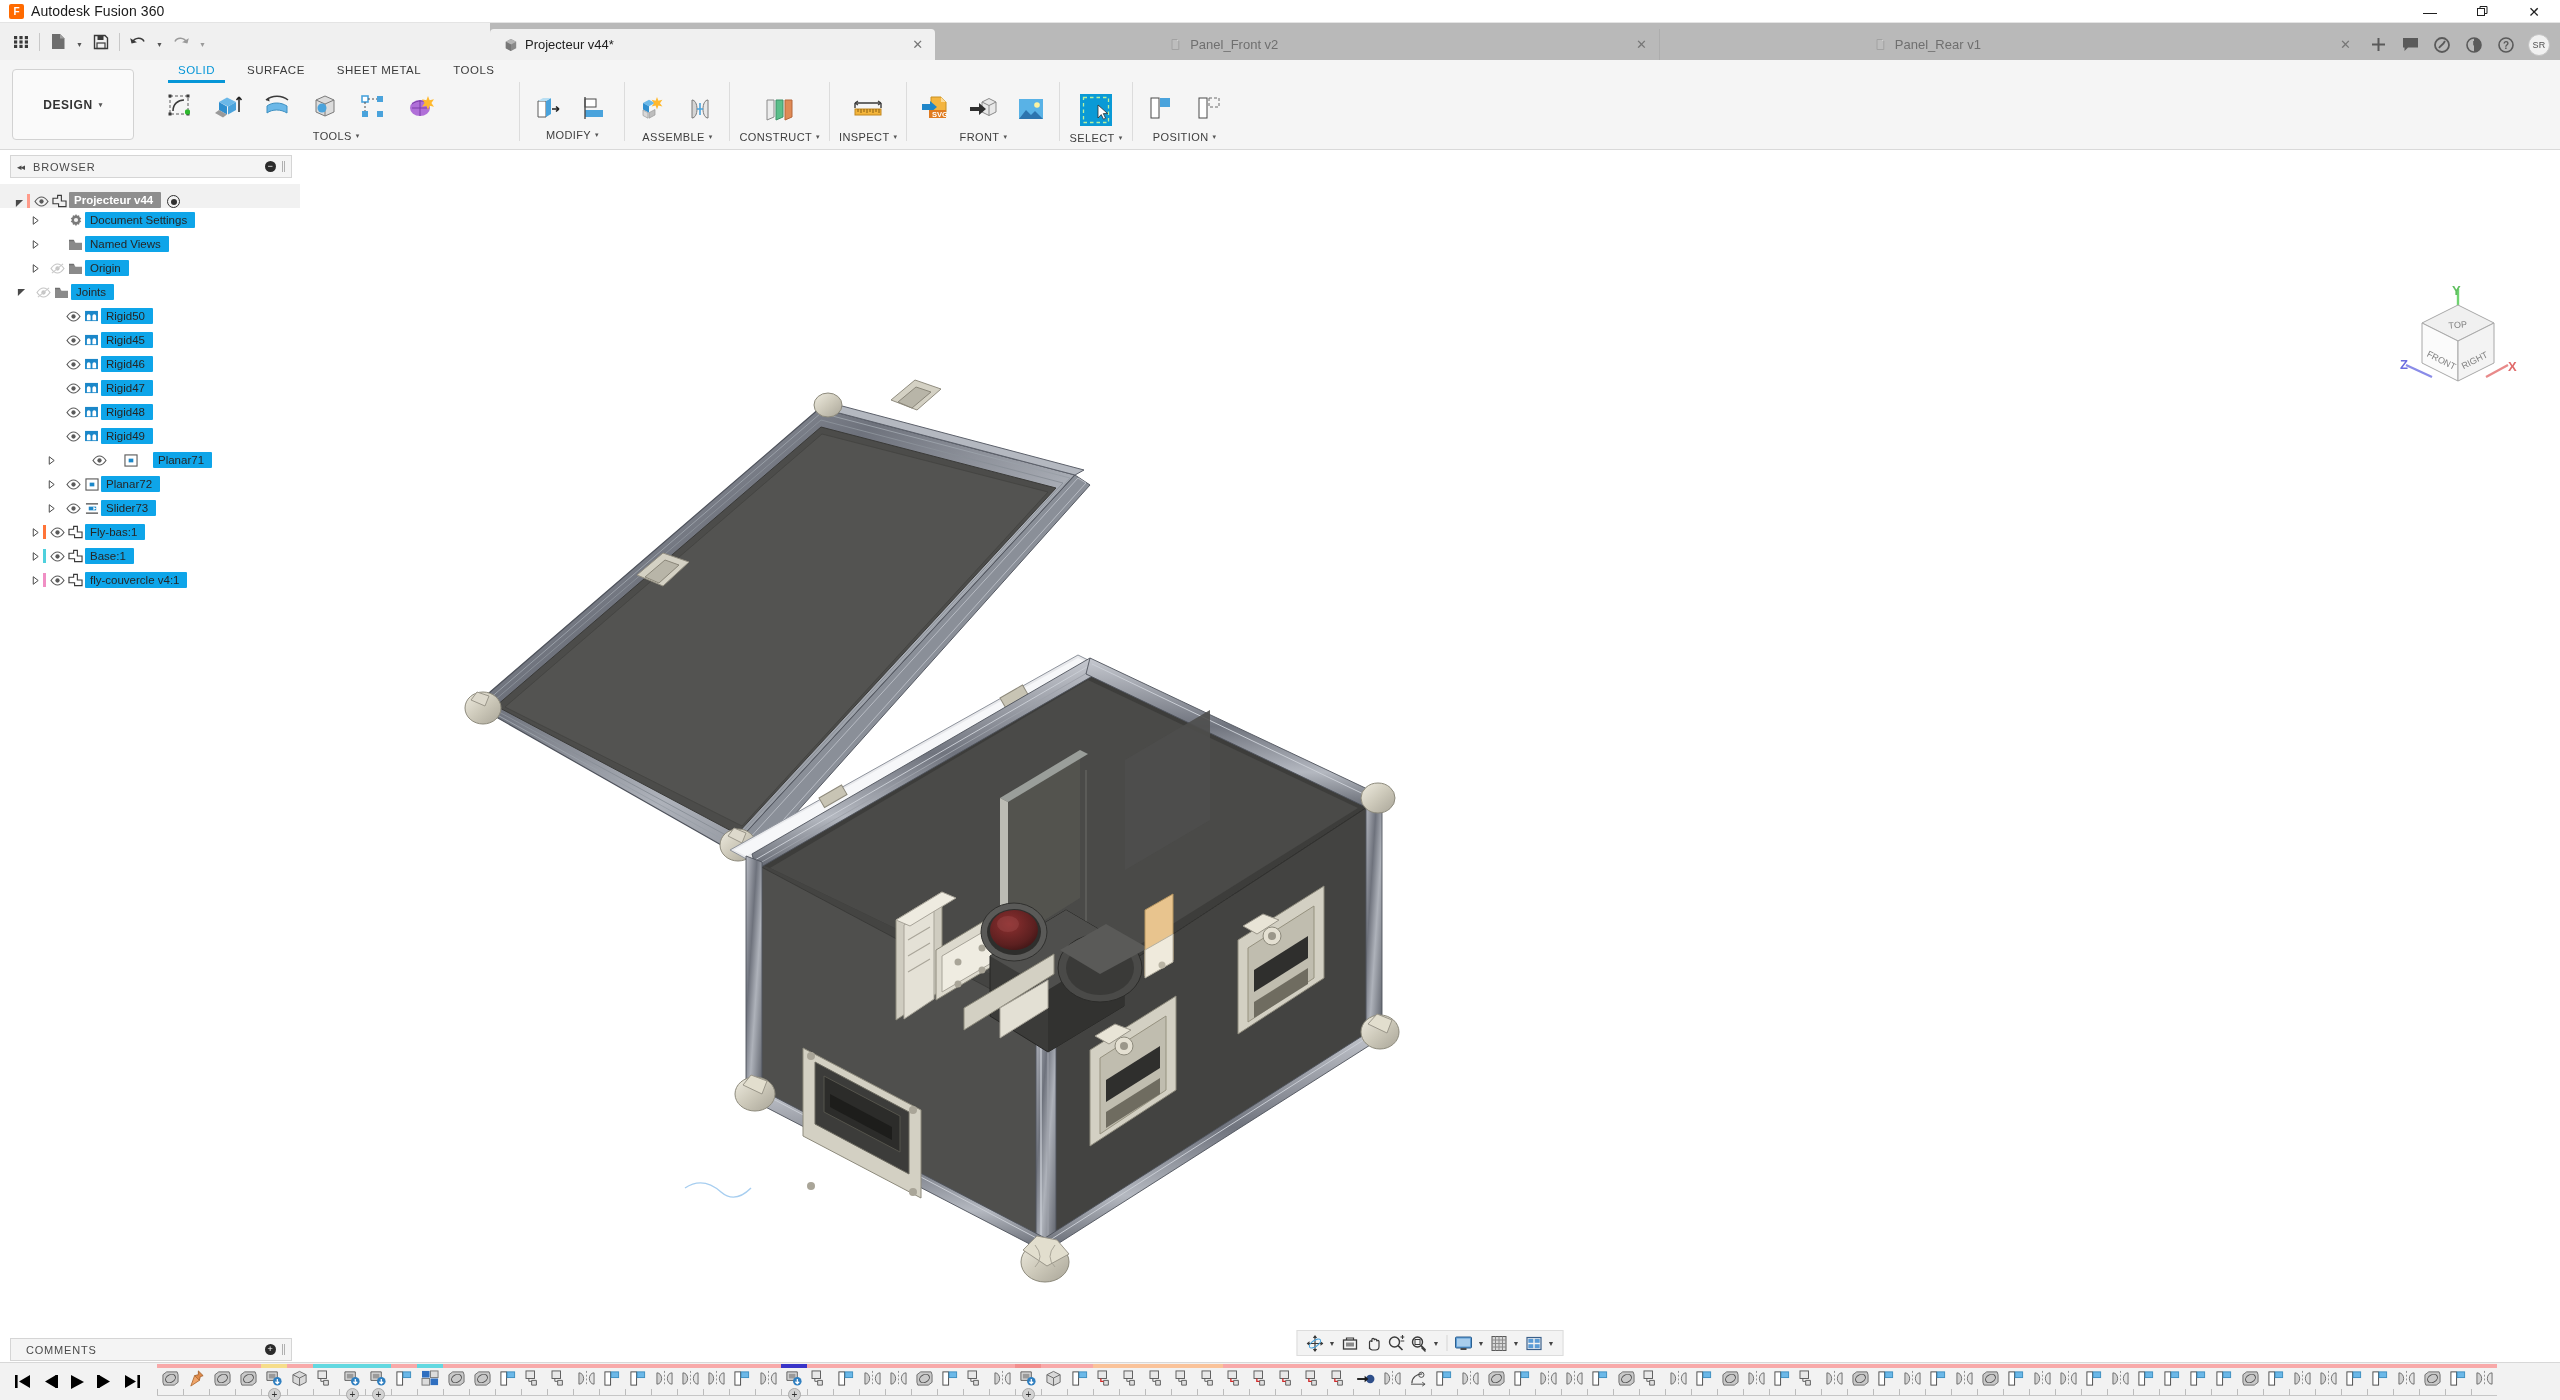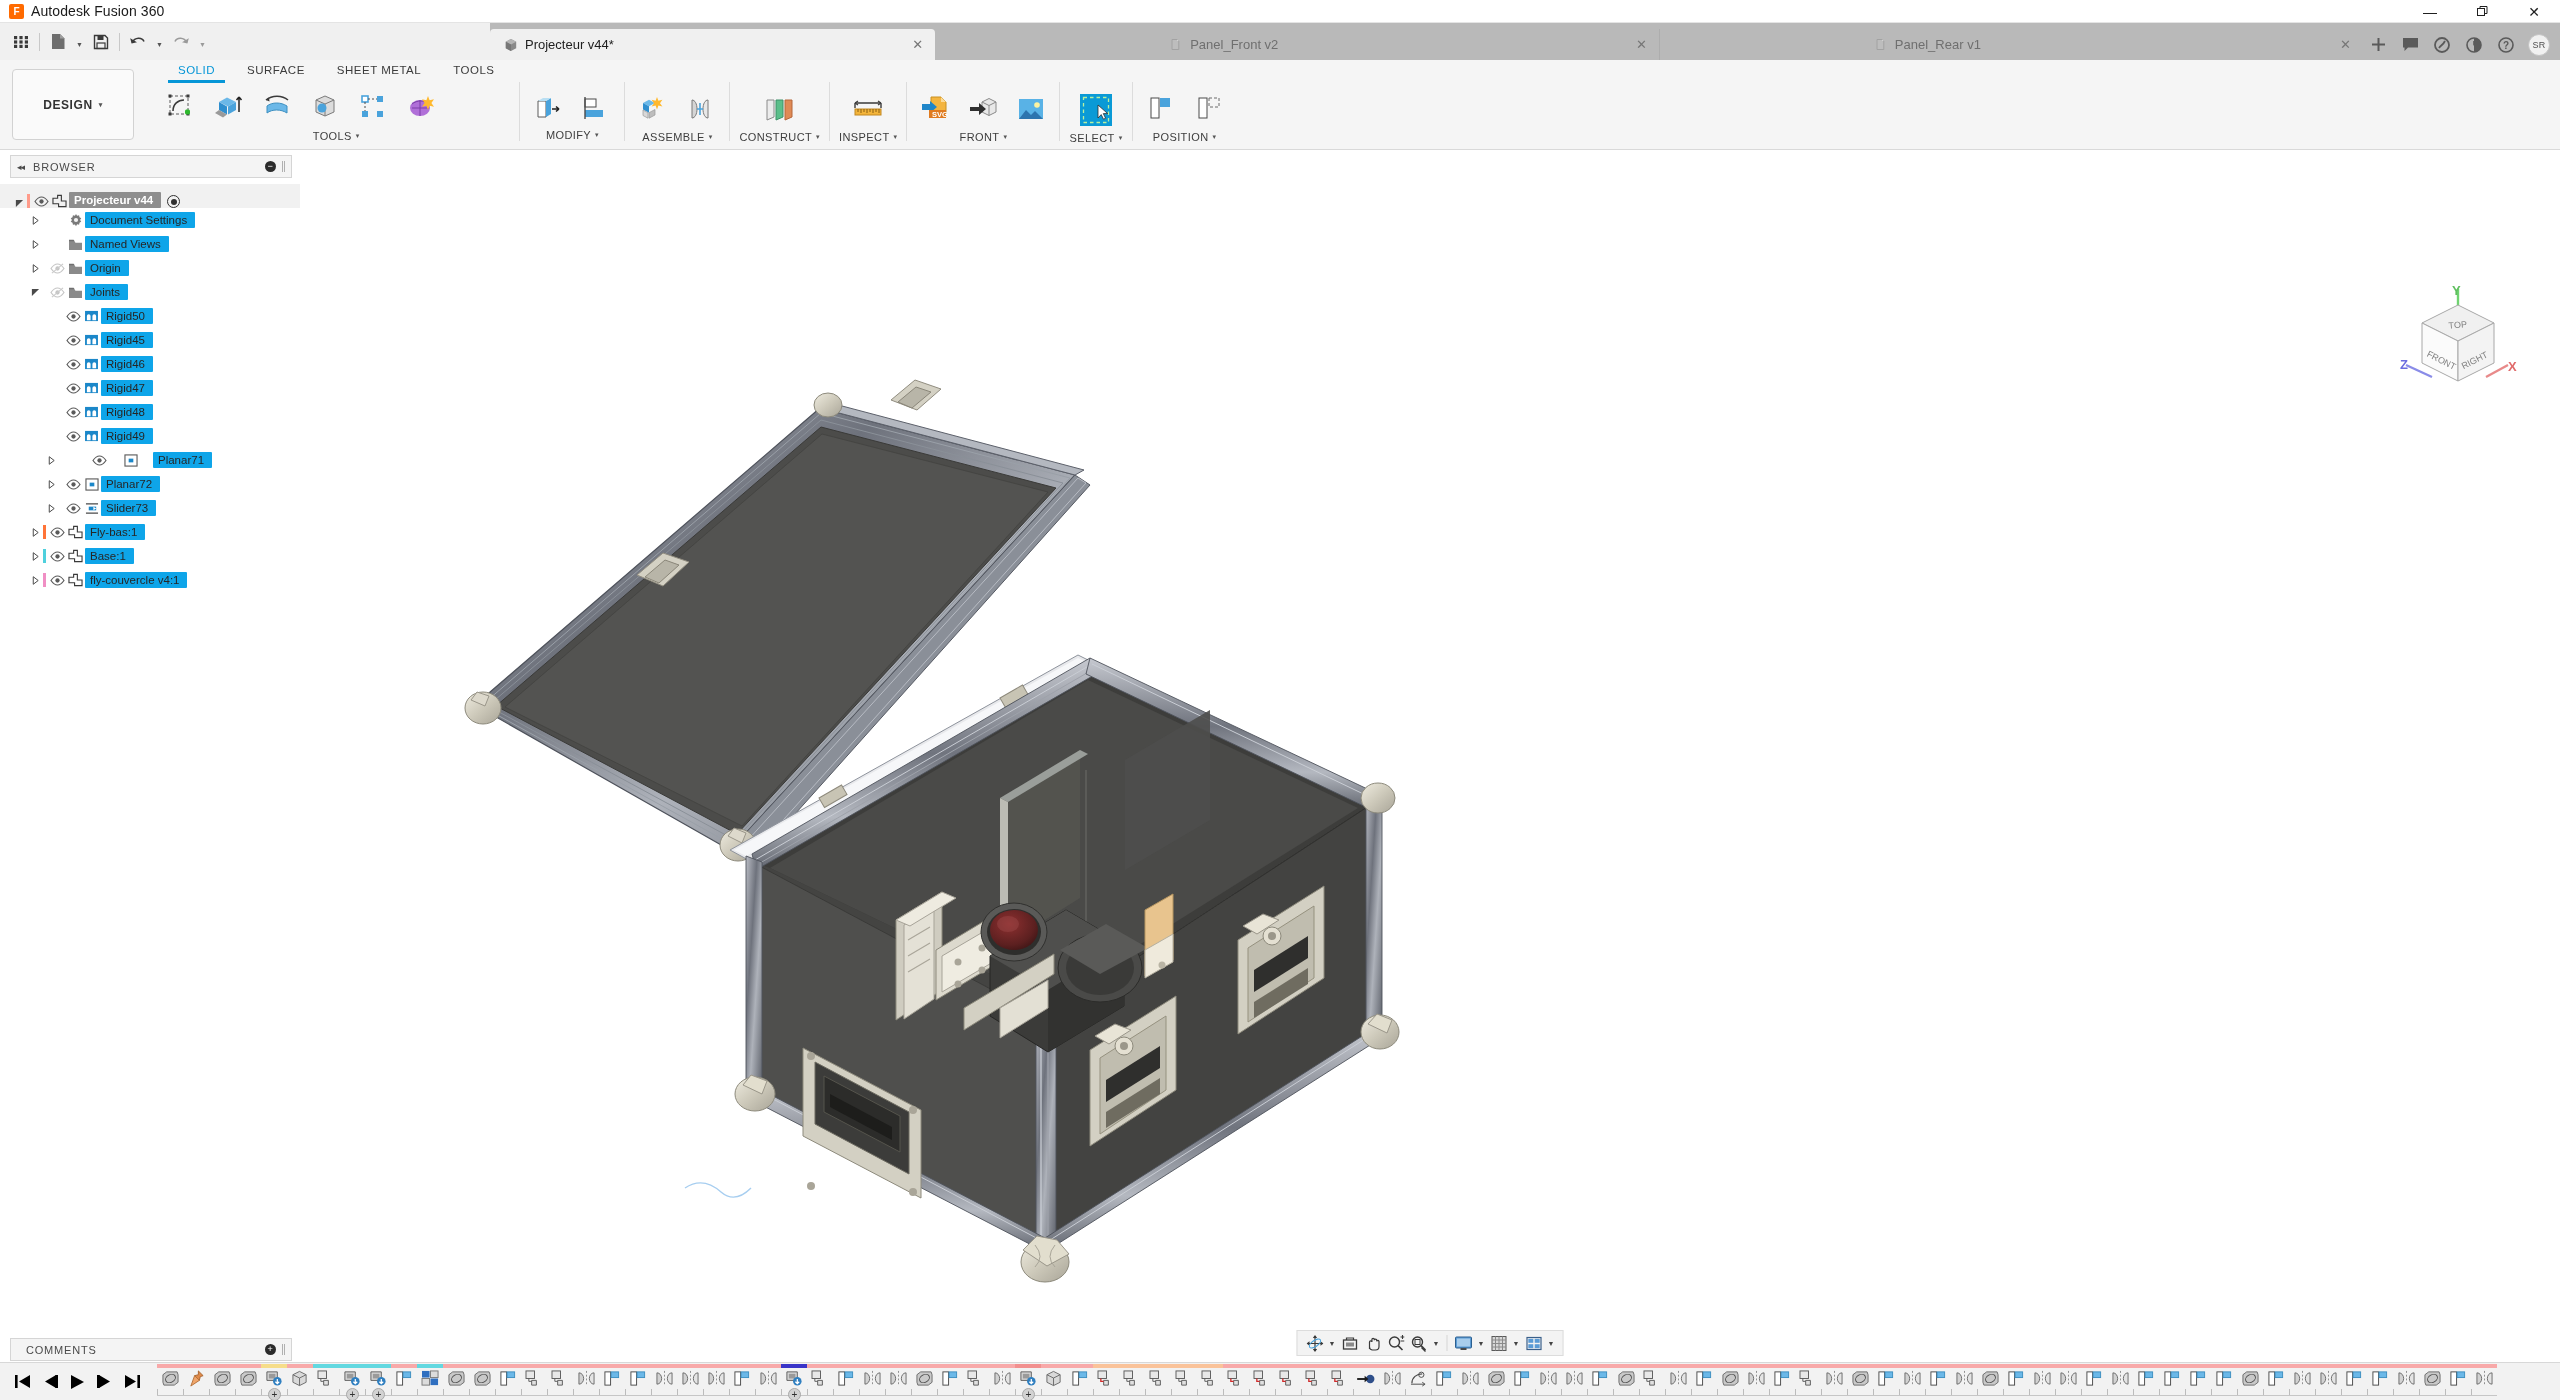--- a/index.html
+++ b/index.html
@@ -616,21 +616,21 @@
             </svg>
           </span>
           <span class="ticon">
             <svg width="15" height="13" viewBox="0 0 16 14">
               <path d="M1 3h5.5l1.5 2H15v8H1z" fill="#8a8a8a"></path>
               <path d="M1 2h5l1 1.5H1z" fill="#6f6f6f"></path>
             </svg>
           </span>
           <span class="tlabel">Origin</span>
         </div>
-        <div class="trow" style="padding-left: 28px;">
+        <div class="trow" style="padding-left: 14px;">
           <span class="tarrow">
             <svg width="9" height="9" viewBox="0 0 10 10">
               <path d="M1 1v8l8-8z" fill="#4a4a4a"></path>
             </svg>
           </span>
           <span class="tbar"></span>
           <span class="teye">
             <svg width="15" height="13" viewBox="0 0 16 14" style="opacity:0.35">
               <path d="M1 7c2.2-3.2 4.6-4.8 7-4.8S12.8 3.8 15 7c-2.2 3.2-4.6 4.8-7 4.8S3.2 10.2 1 7z" fill="none" stroke="#5a5a5a" stroke-width="1.25"></path>
               <circle cx="8" cy="7" r="2.3" fill="#5a5a5a"></circle>

